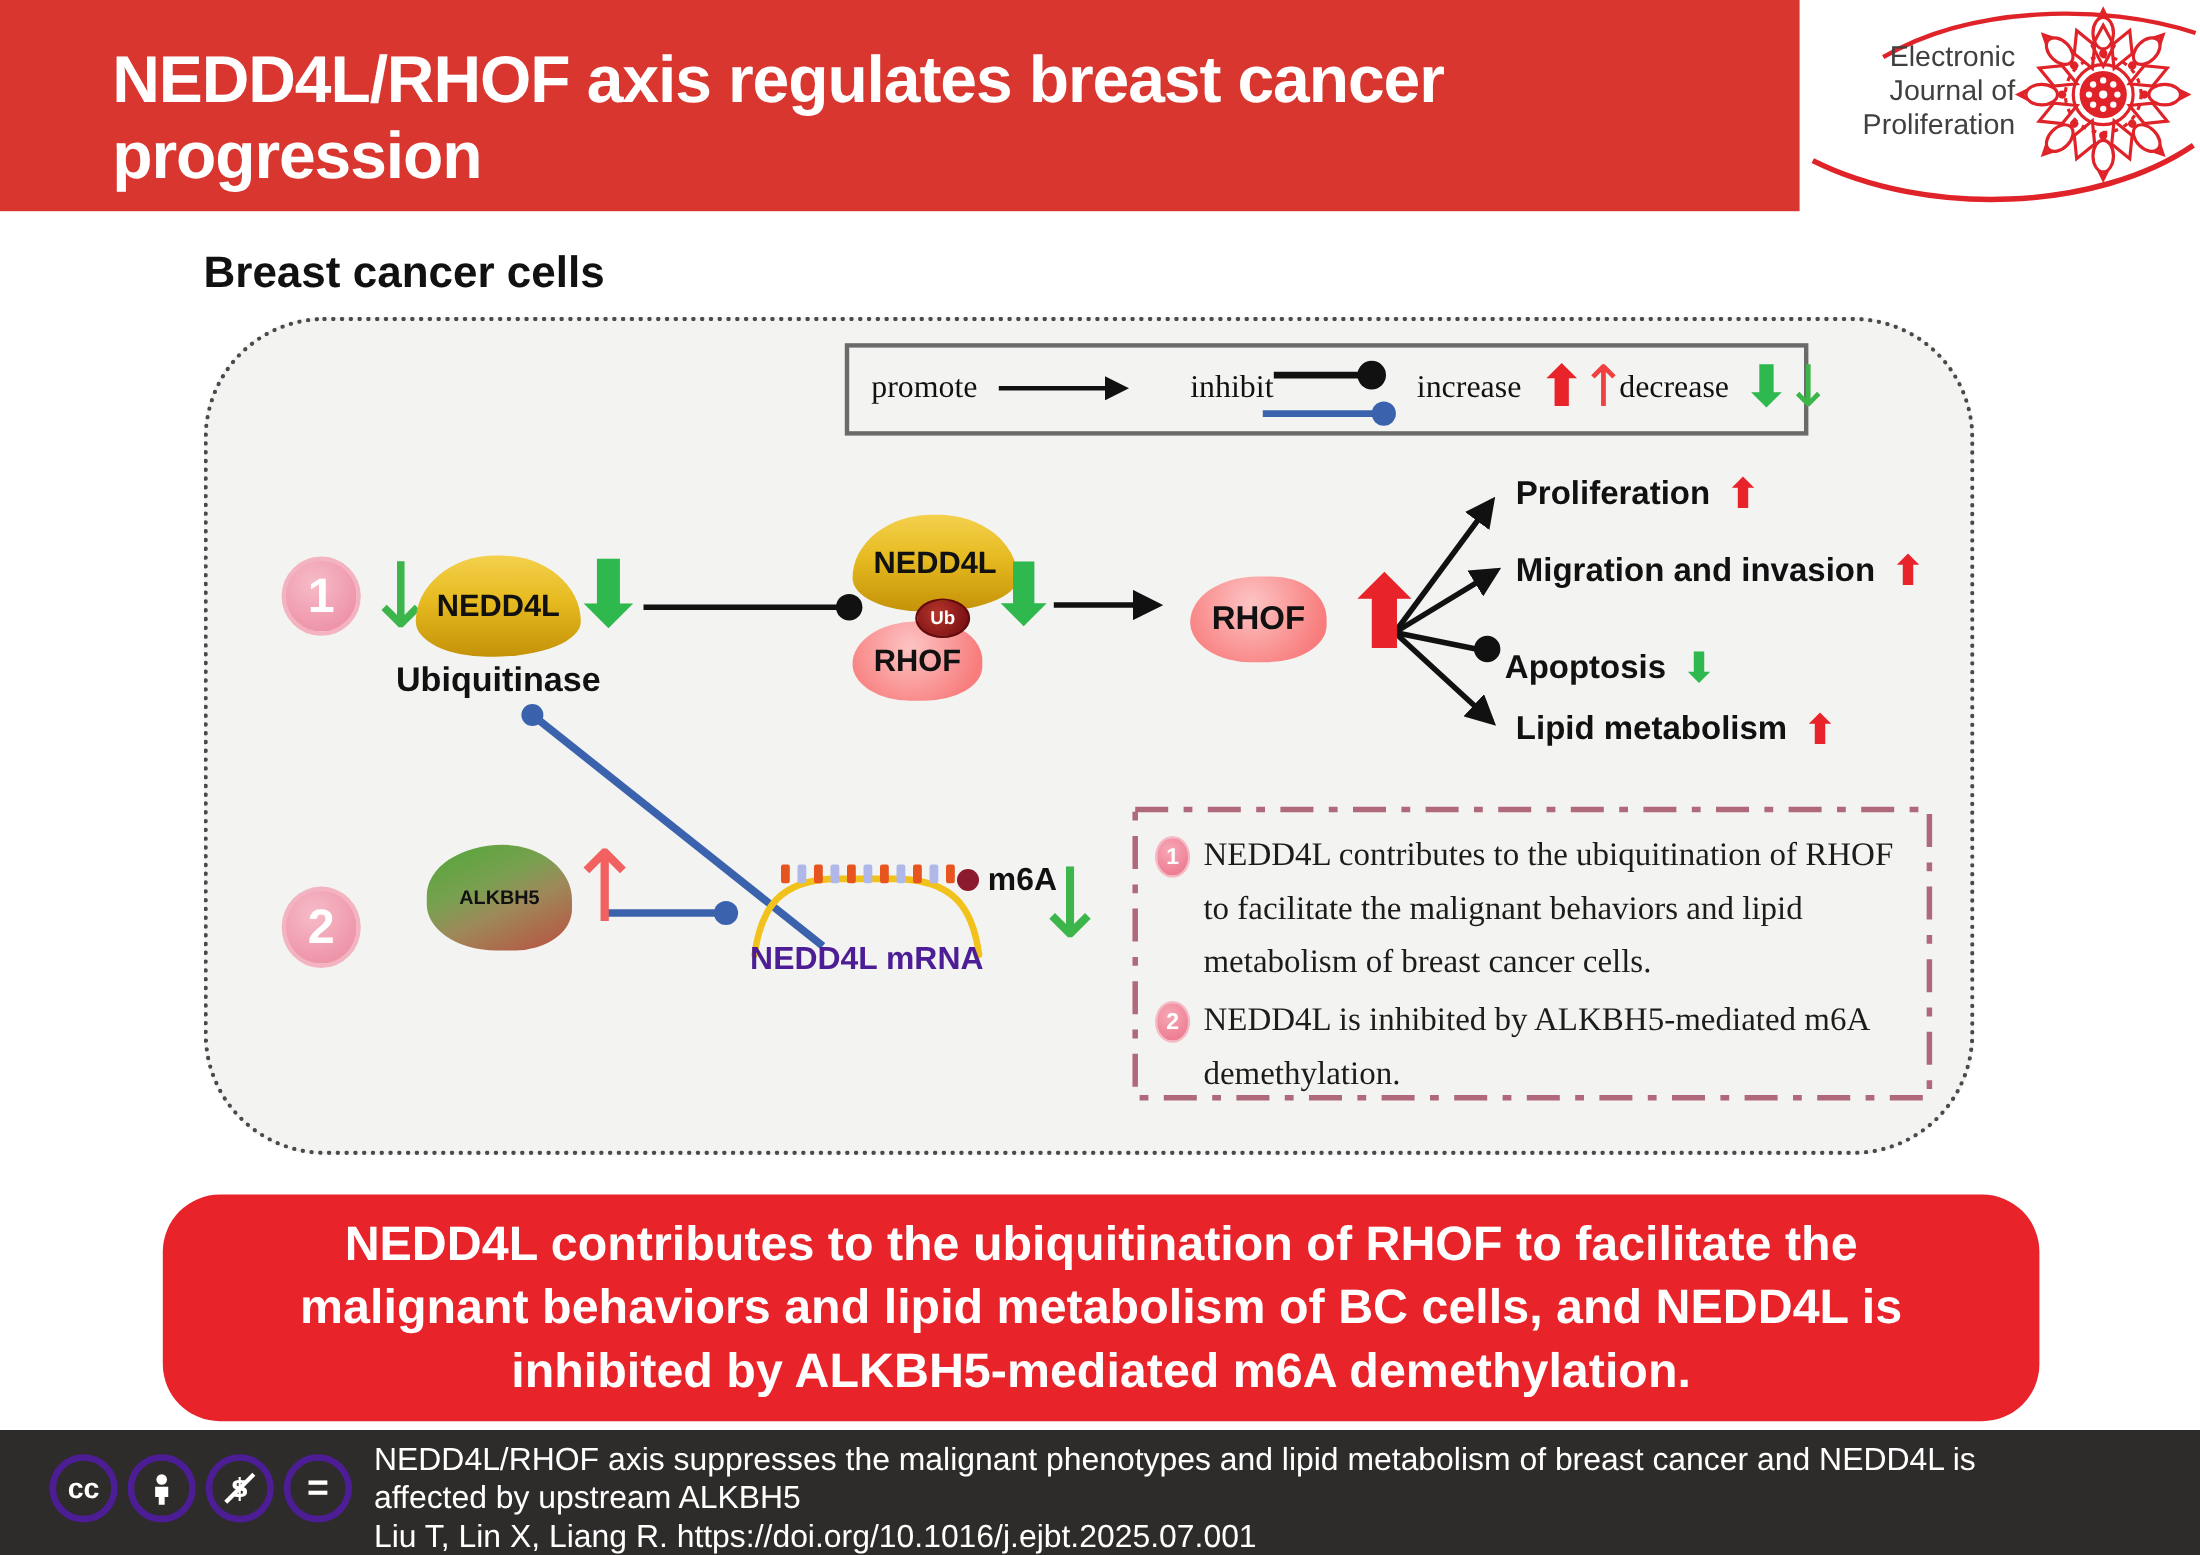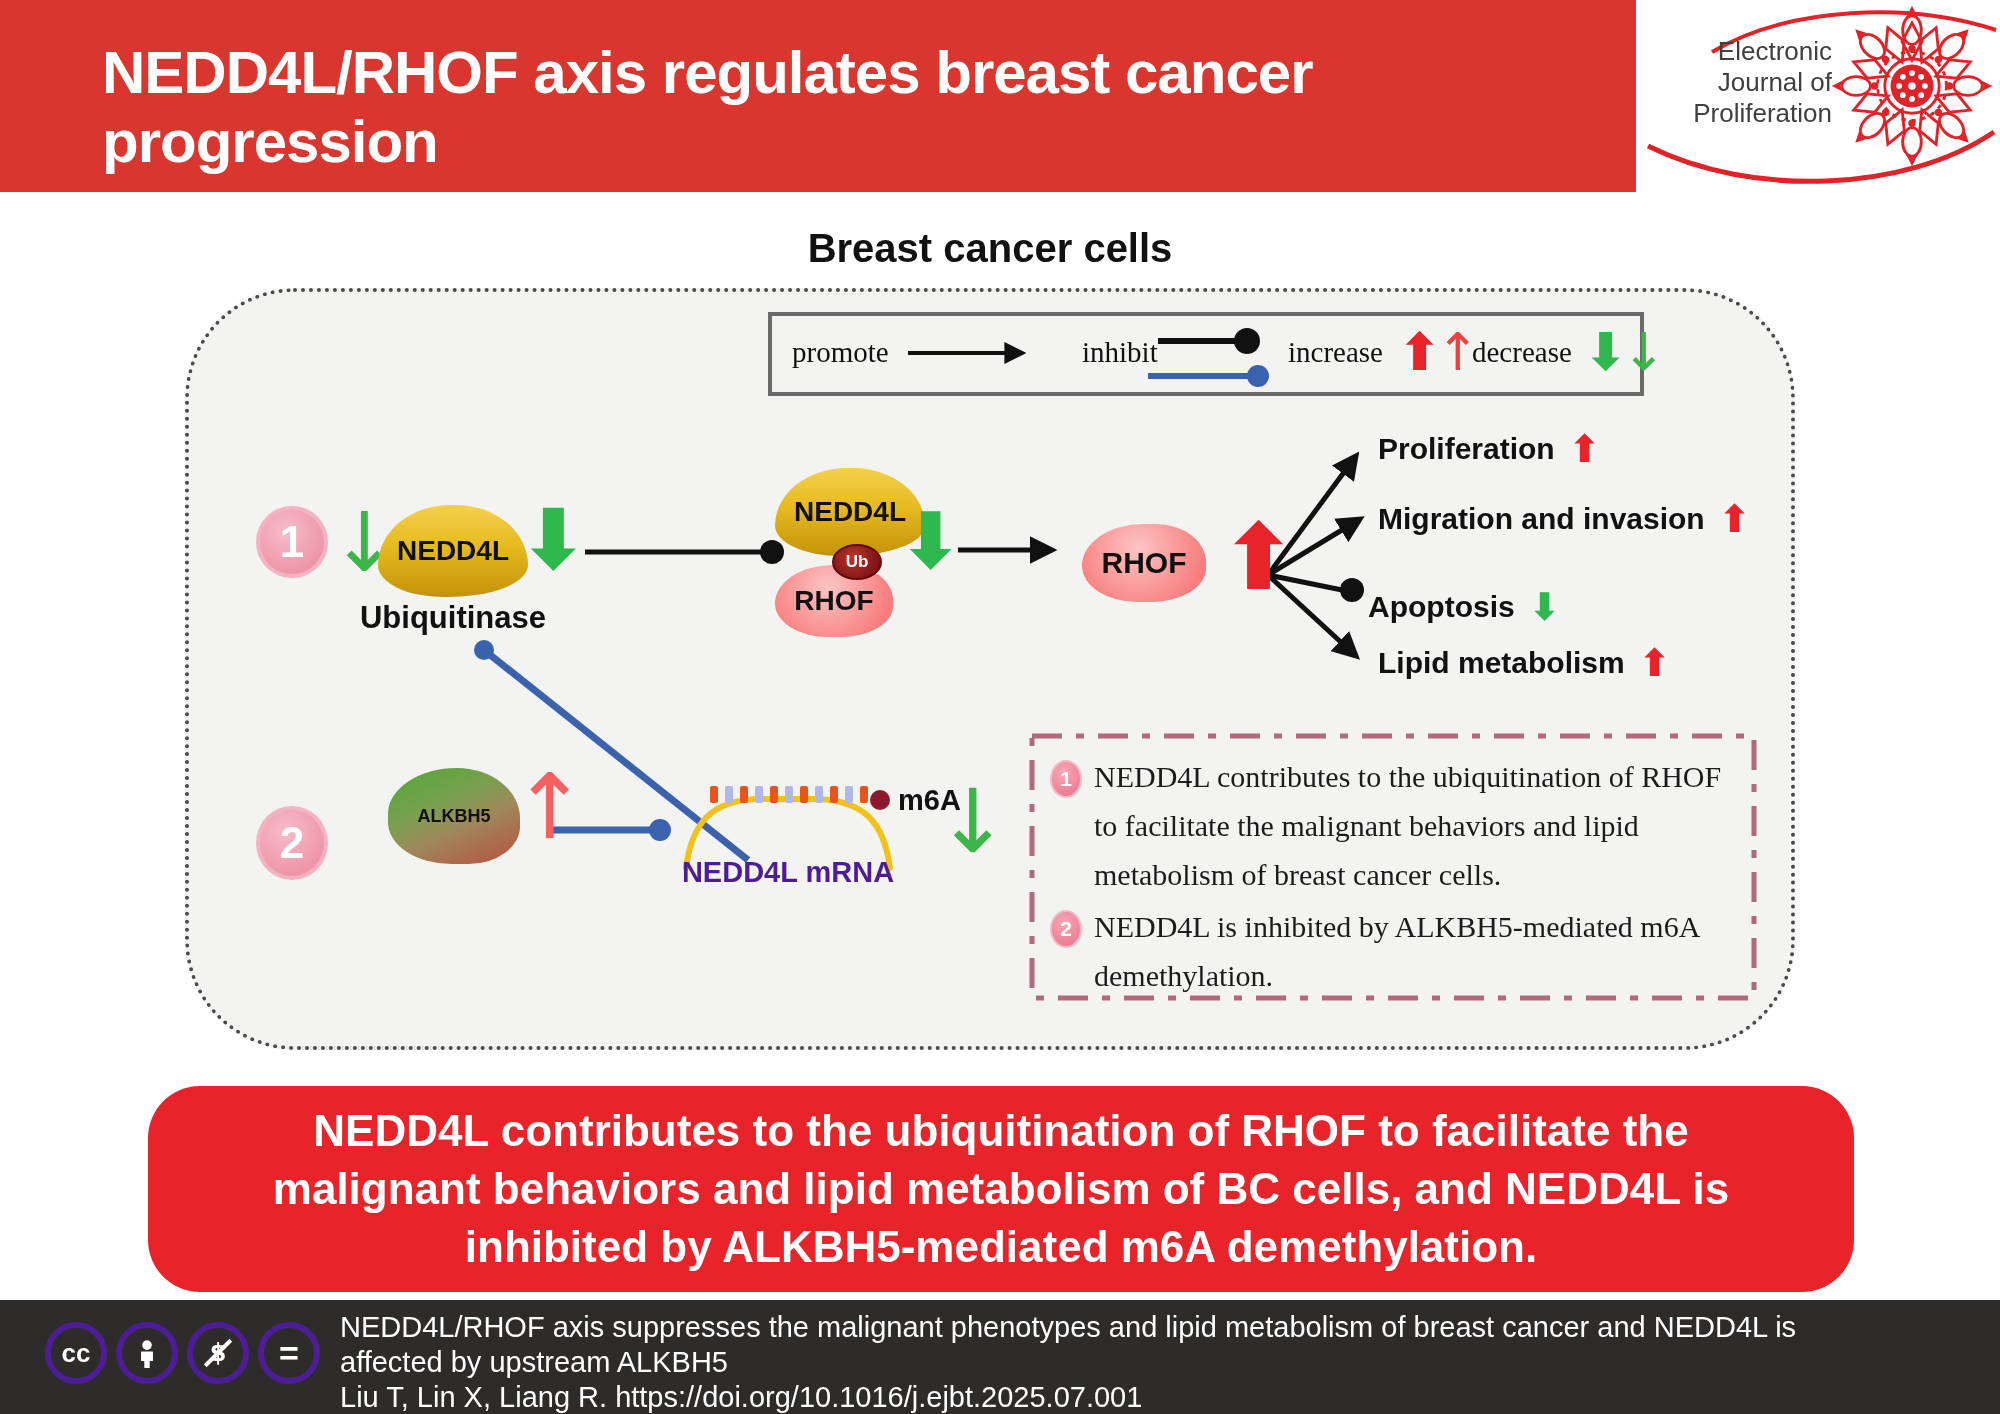--- a/index.html
+++ b/index.html
@@ -6,21 +6,21 @@
   .page{position:relative;width:2000px;height:1414px;background:#ffffff;overflow:hidden;
         font-family:"Liberation Sans",sans-serif;}
   .abs{position:absolute;}
   .glyph{font-family:"DejaVu Sans",sans-serif;line-height:1;display:inline-block;}
   
   .banner{left:0;top:0;width:1636px;height:192px;background:#d8362f;}
   .banner-title{left:102px;top:38px;width:1500px;color:#ffffff;font-size:60px;font-weight:bold;letter-spacing:-1px;}
   .journal-text{left:1652px;top:36px;width:180px;text-align:right;color:#404040;font-size:26px;line-height:31px;}
   
   .cell{left:185px;top:288px;width:1610px;height:762px;background:#f3f3f2;border:4px dotted #4a4a4a;border-radius:110px;box-sizing:border-box;}
-  .cell-title{left:185px;top:226px;width:1610px;text-align:center;font-size:40px;font-weight:bold;color:#111;}
+  .cell-title{left:185px;top:226px;width:1610px;text-align:left;font-size:40px;font-weight:bold;color:#111;}
   .legendbox{left:768px;top:312px;width:876px;height:84px;border:4px solid #6a6a6a;box-sizing:border-box;}
   .legend-word{font-family:"Liberation Serif",serif;font-weight:normal;font-size:29px;color:#111;}
   .blob-label{width:100%;text-align:center;font-weight:bold;color:#111;}
   .blob{display:flex;align-items:center;justify-content:center;}
   .nedd4l{background:linear-gradient(180deg,#f4d04c 0%,#e6ba20 45%,#c49208 100%);
           border-radius:50% 50% 55% 45% / 68% 68% 36% 36%;}
   .rhofb{background:radial-gradient(circle at 45% 32%,#fdc4c4 0%,#f87c7c 78%);
          border-radius:55% 45% 50% 50% / 60% 55% 48% 52%;}
   .alkbh5{background:linear-gradient(155deg,#5aa53c 8%,#79a050 38%,#9d8a5a 58%,#b26047 88%);
           border-radius:60% 55% 45% 55% / 55% 60% 45% 50%;}

